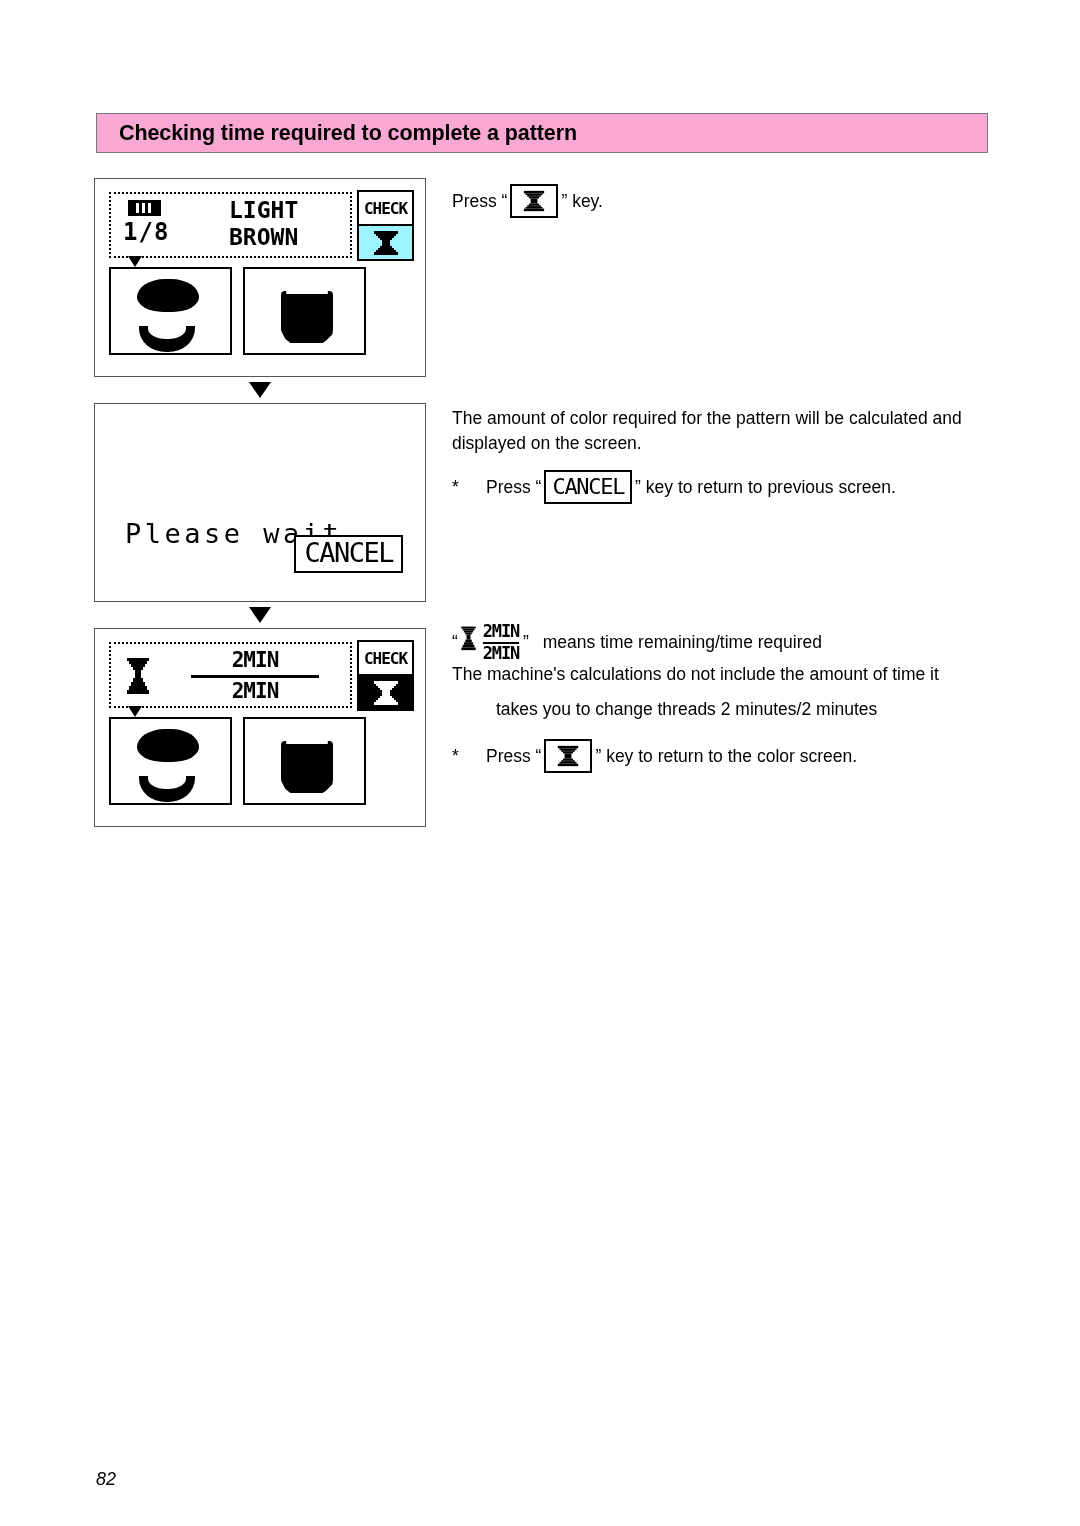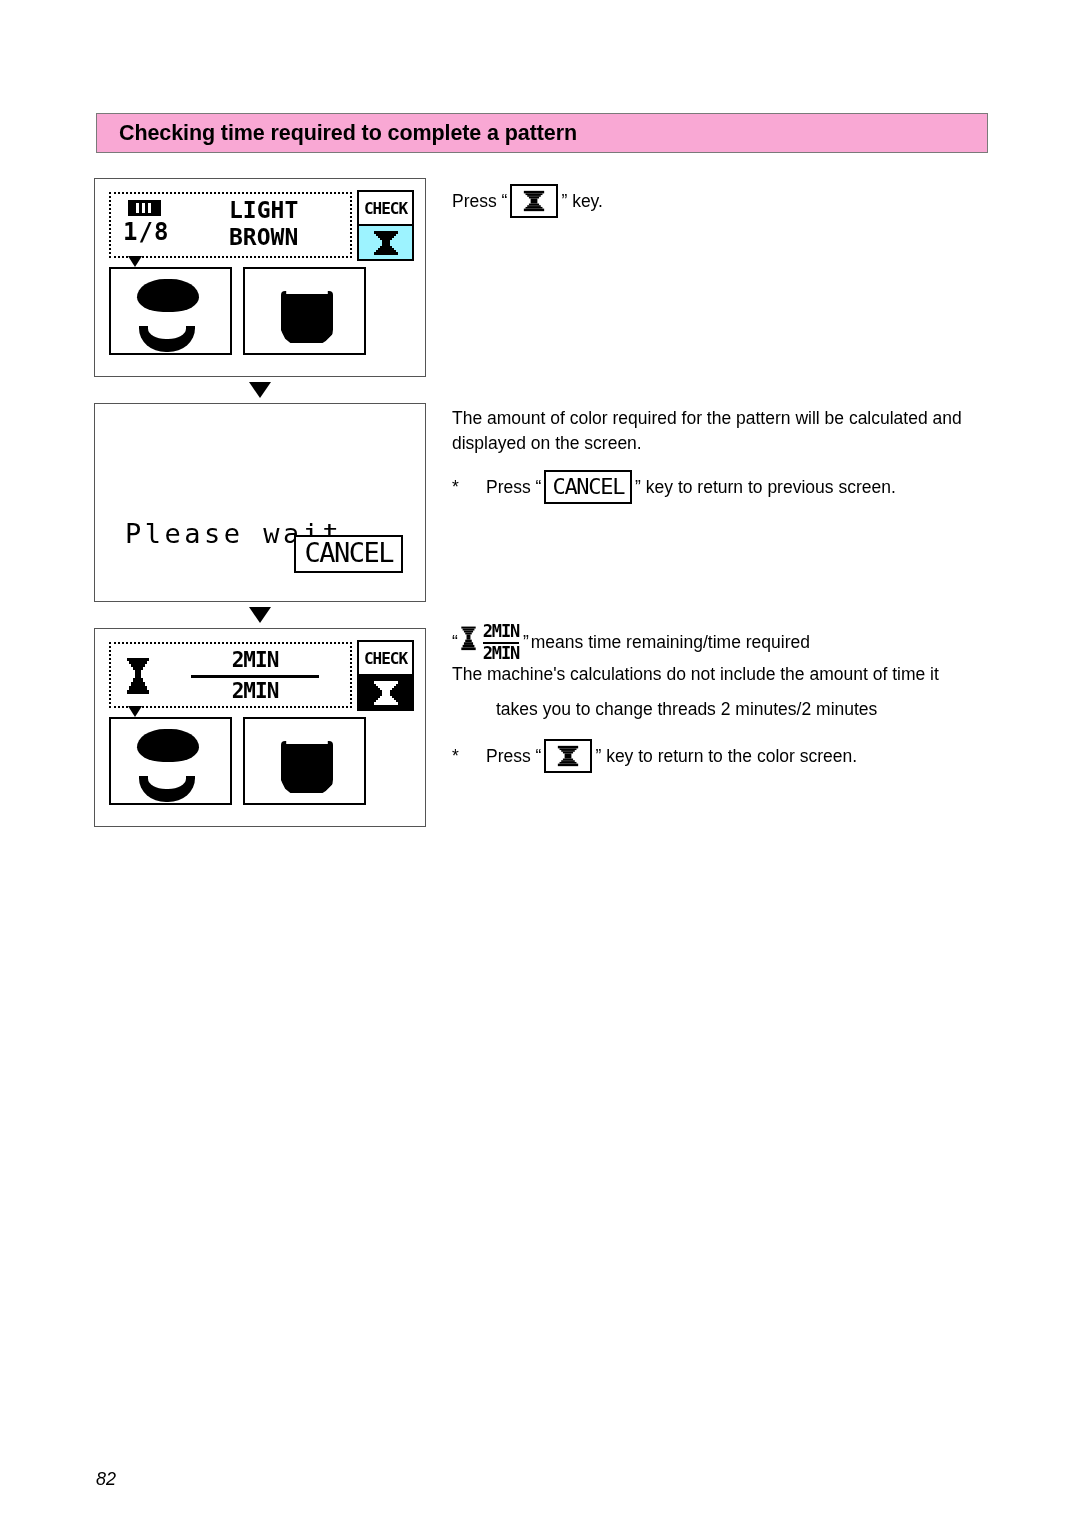--- a/index.html
+++ b/index.html
@@ -537,21 +537,21 @@
               <rect x="2" y="33" width="22" height="4" fill="#000"></rect>
             </svg>
           </span>
           <span class="stack">
             <span class="n">2MIN</span>
             <span class="rule"></span>
             <span class="d">2MIN</span>
           </span>
         </span>
         <span class="q">”</span>
-        <span style="margin-left:2px">means   time remaining/time required</span>
+        <span style="margin-left:14px">means   time remaining/time required</span>
       </div>
     </div>
 
     <div class="para p-machine txt">The machine's calculations do not include the amount of time it</div>
     <div class="para p-takes txt">takes you to change threads 2 minutes/2 minutes</div>
 
     <div class="para p-press-color txt">
       <div class="star-line">
         <span class="star">*</span>
         <span>Press “</span>

